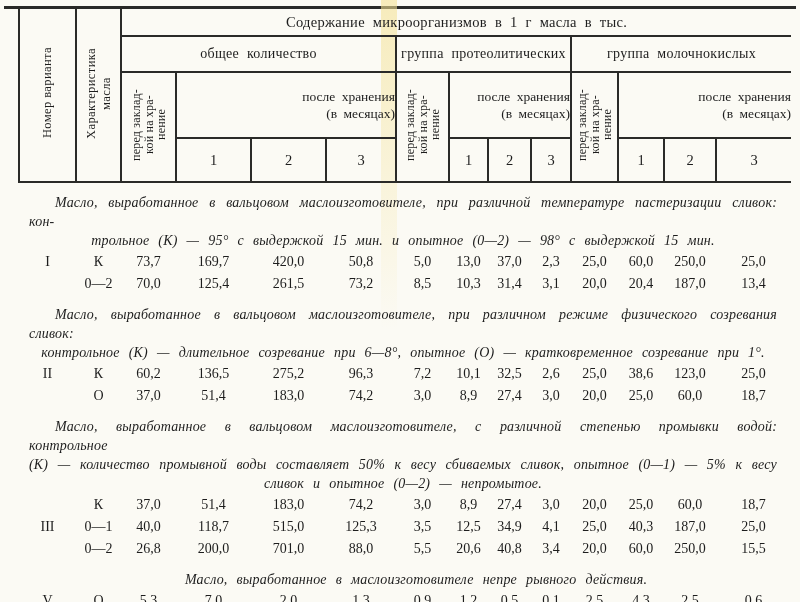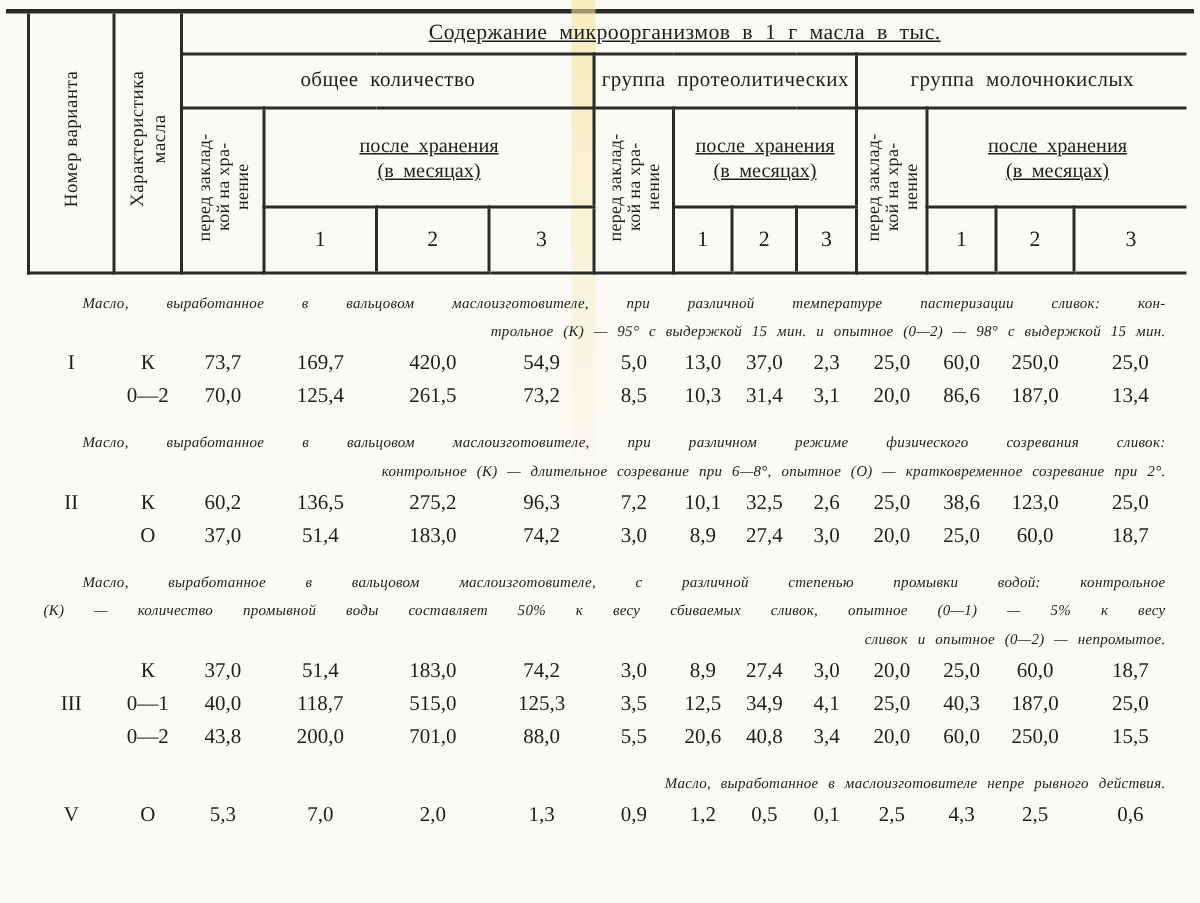--- a/index.html
+++ b/index.html
@@ -16,36 +16,36 @@
     border-collapse:collapse;table-layout:fixed;}
   th,td{padding:0;font-weight:normal;}
 
   
   .bl{border-left:2px solid #2a2a28;}
   .br{border-right:2px solid #2a2a28;}
   .bb{border-bottom:2px solid #2a2a28;}
   .hb{border-bottom:2px solid #2a2a28;}
 
   .h1 th{height:26px;}
-  .title-cell{font-size:14.5px;letter-spacing:.3px;word-spacing:4px;text-align:center;vertical-align:middle;text-decoration:underline;}
+  .title-cell{font-size:14.5px;letter-spacing:.3px;word-spacing:4px;text-align:center;vertical-align:middle;}
   .h2 th{height:34px;font-size:14px;word-spacing:4px;letter-spacing:.3px;text-align:center;vertical-align:middle;font-family:Liberation Serif, serif;}
-  .after-cell{height:64px;font-size:13.5px;line-height:17px;text-align:center;vertical-align:middle;word-spacing:3px;text-decoration:underline;}
+  .after-cell{height:64px;font-size:13.5px;line-height:17px;text-align:right;vertical-align:middle;word-spacing:3px;}
   .h4 th{height:42px;font-size:14.5px;text-align:center;vertical-align:middle;}
 
   .vwrap{writing-mode:vertical-rl;transform:rotate(180deg);display:inline-block;white-space:nowrap;}
   .vwrap span{display:block;}
   .vcell{text-align:center;vertical-align:middle;}
   .v-big .vwrap{font-size:12.5px;letter-spacing:.4px;line-height:15px;}
   .v-small .vwrap{font-size:12px;line-height:12.5px;letter-spacing:.2px;}
 
   
   .note-row td{padding:10px 14px 1px 10px;}
-  .note{font-style:italic;font-size:10px;line-height:19px;word-spacing:.38em;letter-spacing:.2px;}
+  .note{font-style:italic;font-size:14px;line-height:19px;word-spacing:.38em;letter-spacing:.2px;}
   .note-line{text-align:justify;text-align-last:justify;}
-  .note-line.last{text-align:right;text-align-last:auto;}
+  .note-line.last{text-align:center;text-align-last:auto;}
   .note-line:first-child{text-indent:26px;}
   .data-row td{height:22px;font-size:14px;text-align:center;vertical-align:middle;white-space:nowrap;}
 </style>
 </head>
 <body>
 
 <div class="top-rule"></div>
 <div class="seam"></div>
 
 <table class="doc">
@@ -138,21 +138,21 @@
             <div class="note-line last">трольное (К) — 95° с выдержкой 15 мин. и опытное (0—2) — 98° с выдержкой 15 мин.</div>
           </div>
         </td>
       </tr>
       <tr class="data-row">
         <td>I</td>
         <td>К</td>
         <td>73,7</td>
         <td>169,7</td>
         <td>420,0</td>
-        <td>54,9</td>
+        <td>50,8</td>
         <td>5,0</td>
         <td>13,0</td>
         <td>37,0</td>
         <td>2,3</td>
         <td>25,0</td>
         <td>60,0</td>
         <td>250,0</td>
         <td>25,0</td>
       </tr>
       <tr class="data-row">
@@ -160,29 +160,29 @@
         <td>0—2</td>
         <td>70,0</td>
         <td>125,4</td>
         <td>261,5</td>
         <td>73,2</td>
         <td>8,5</td>
         <td>10,3</td>
         <td>31,4</td>
         <td>3,1</td>
         <td>20,0</td>
-        <td>86,6</td>
+        <td>20,4</td>
         <td>187,0</td>
         <td>13,4</td>
       </tr>
       <tr class="note-row">
         <td colspan="14">
           <div class="note">
             <div class="note-line">Масло, выработанное в вальцовом маслоизготовителе, при различном режиме физического созревания сливок:</div>
-            <div class="note-line last">контрольное (К) — длительное созревание при 6—8°, опытное (О) — кратковременное созревание при 2°.</div>
+            <div class="note-line last">контрольное (К) — длительное созревание при 6—8°, опытное (О) — кратковременное созревание при 1°.</div>
           </div>
         </td>
       </tr>
       <tr class="data-row">
         <td>II</td>
         <td>К</td>
         <td>60,2</td>
         <td>136,5</td>
         <td>275,2</td>
         <td>96,3</td>
@@ -248,21 +248,21 @@
         <td>34,9</td>
         <td>4,1</td>
         <td>25,0</td>
         <td>40,3</td>
         <td>187,0</td>
         <td>25,0</td>
       </tr>
       <tr class="data-row">
         <td></td>
         <td>0—2</td>
-        <td>43,8</td>
+        <td>26,8</td>
         <td>200,0</td>
         <td>701,0</td>
         <td>88,0</td>
         <td>5,5</td>
         <td>20,6</td>
         <td>40,8</td>
         <td>3,4</td>
         <td>20,0</td>
         <td>60,0</td>
         <td>250,0</td>

